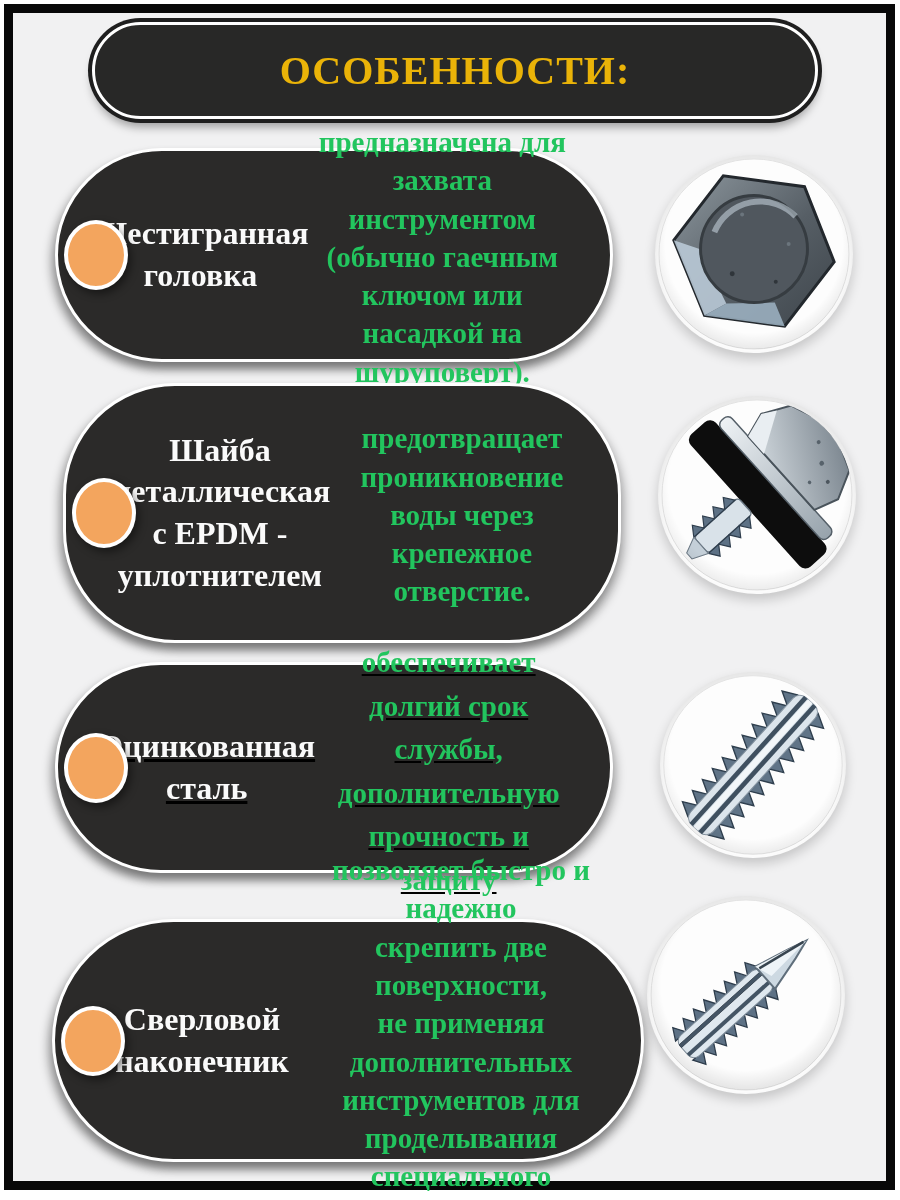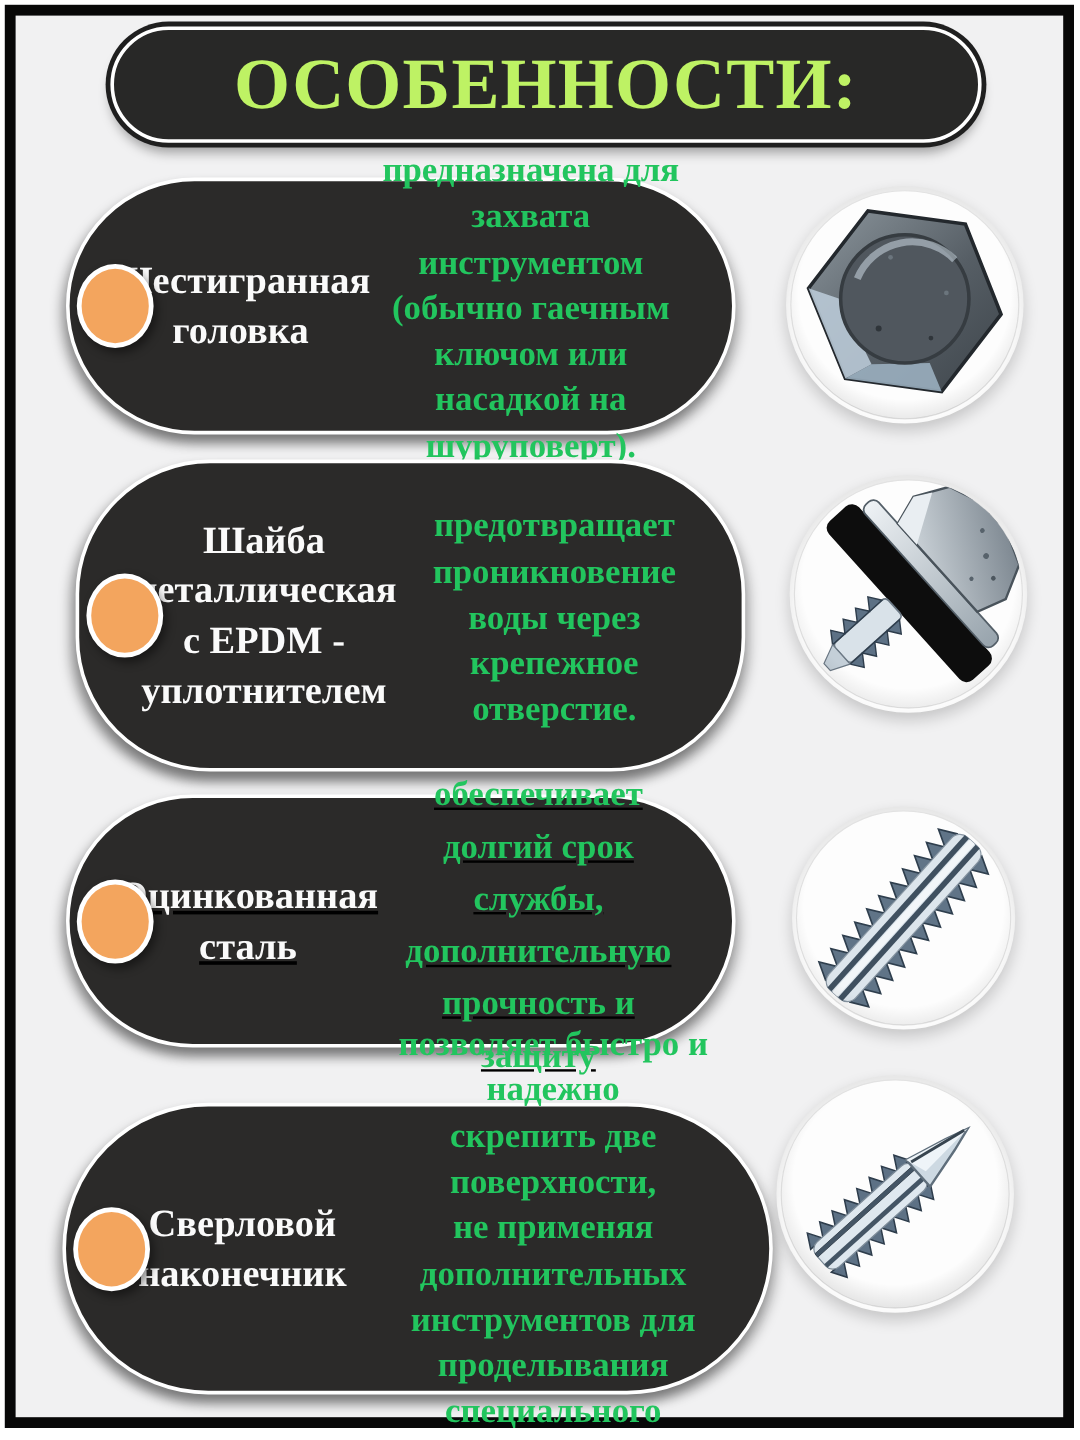--- a/index.html
+++ b/index.html
@@ -15,21 +15,21 @@
   .stage{position:absolute;inset:0;}
 
   
   .title-pill{
     position:absolute;left:92px;top:22px;width:726px;height:97px;
     background:#282827;border:3px solid #ffffff;border-radius:52px;
     box-shadow:0 0 0 4px #1f1f1f,0 8px 10px rgba(0,0,0,.35);
     display:flex;align-items:center;justify-content:center;box-sizing:border-box;
   }
   .title-pill h1{
-    margin:0;color:#bef264;font-size:60px;font-weight:700;letter-spacing:1px;white-space:nowrap;
+    margin:0;color:#eab308;font-size:40px;font-weight:700;letter-spacing:1px;white-space:nowrap;
   }
 
   
   .card{
     position:absolute;background:#2b2a29;border:3px solid #ffffff;
     box-sizing:border-box;
     box-shadow:-4px 7px 10px rgba(0,0,0,.35),4px 7px 10px rgba(0,0,0,.25);
     display:flex;flex-direction:row;align-items:center;
     text-align:center;padding:14px 34px;
   }

